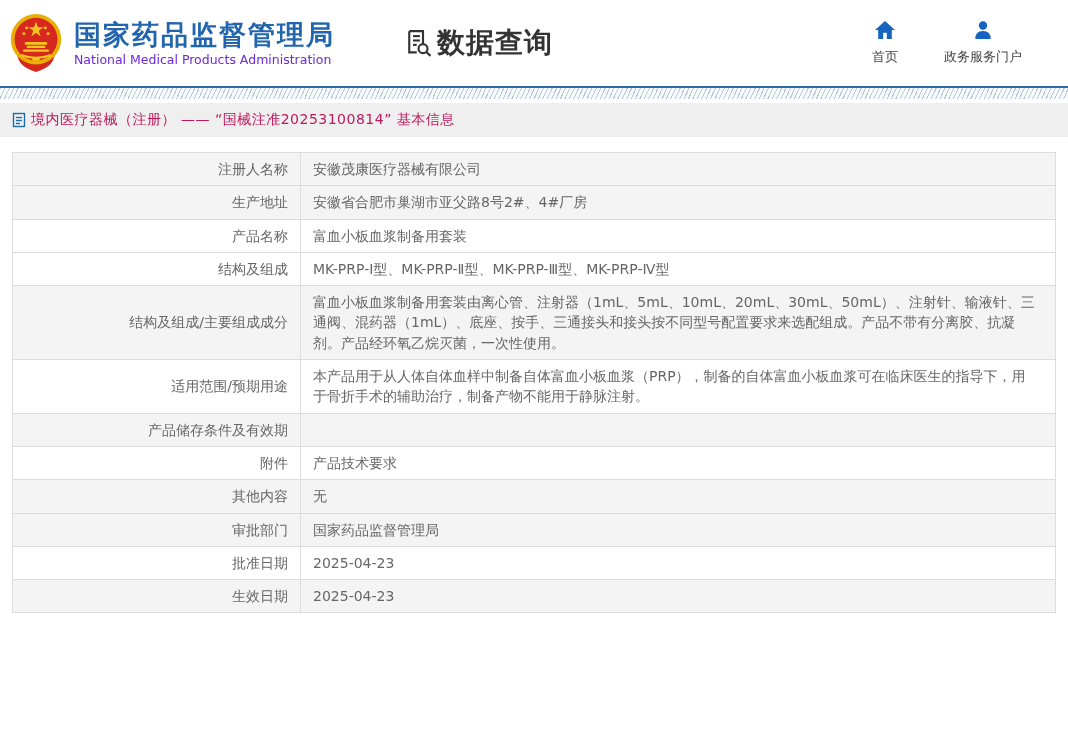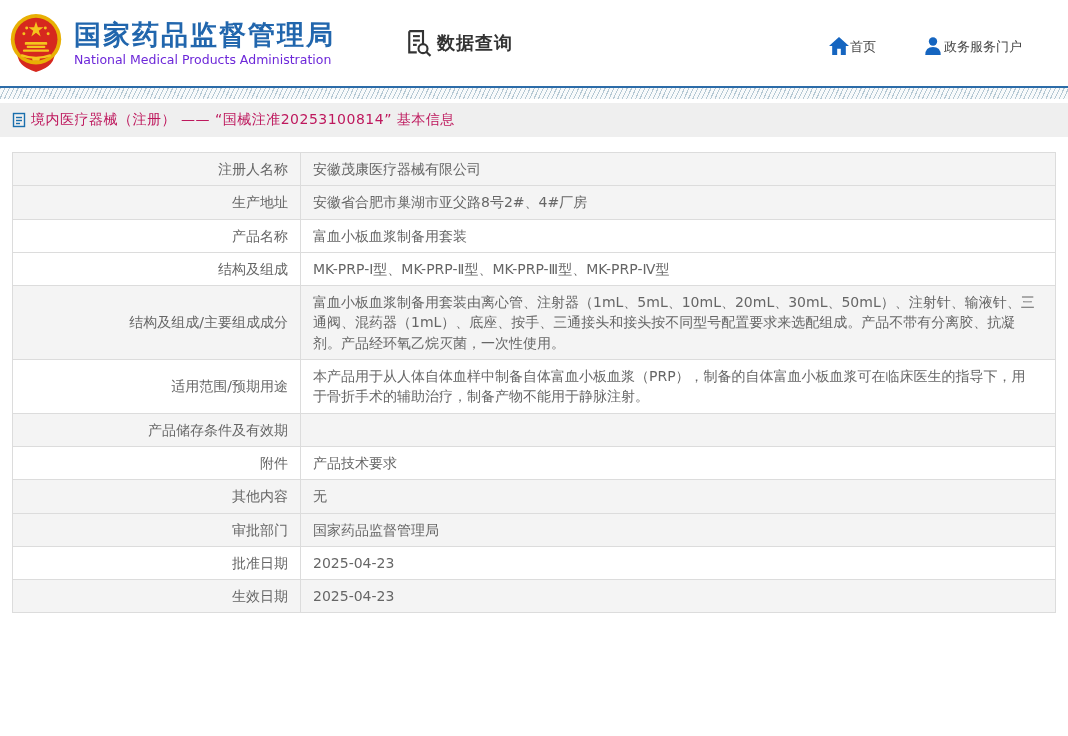--- a/index.html
+++ b/index.html
@@ -7,24 +7,24 @@
     font-family:"DejaVu Sans","Liberation Sans",sans-serif; }
 
   
   .header { height:86px; background:#fff; display:flex; align-items:center; padding:0 28px 0 8px; }
   .logo-wrap { display:flex; align-items:center; cursor:pointer; }
   .emblem { width:56px; height:62px; flex:0 0 auto; }
   .org-titles { margin-left:10px; }
   .org-name { color:#2166ad; font-size:27px; font-weight:bold; letter-spacing:2px; line-height:1.15; }
   .org-name-en { color:#6d28d9; font-size:12.5px; margin-top:2px; }
   .data-query { display:flex; align-items:center; margin-left:68px; cursor:pointer; }
-  .data-query-label { color:#333; font-size:18px; font-weight:600; letter-spacing:1px; margin-left:4px; }
+  .data-query-label { color:#333; font-size:28px; font-weight:600; letter-spacing:1px; margin-left:4px; }
   .header-spacer { flex:1; }
   .top-nav { display:flex; gap:46px; margin-right:18px; }
-  .nav-item { display:flex; flex-direction:row; align-items:flex-end; cursor:pointer; }
+  .nav-item { display:flex; flex-direction:column; align-items:center; cursor:pointer; }
   .nav-item svg { display:block; }
   .nav-label { color:#444; font-size:13px; margin-top:8px; white-space:nowrap; }
 
   
   .blue-rule { height:2px; background:#2c6ca8; }
   .hatch-band { height:11px; background:repeating-linear-gradient(115deg,
       #b6c9d4 0px, #b6c9d4 1px, #f8fafb 1px, #f8fafb 4px); }
 
   
   .crumb-bar { margin-top:4px; height:34px; background:#efefef;

